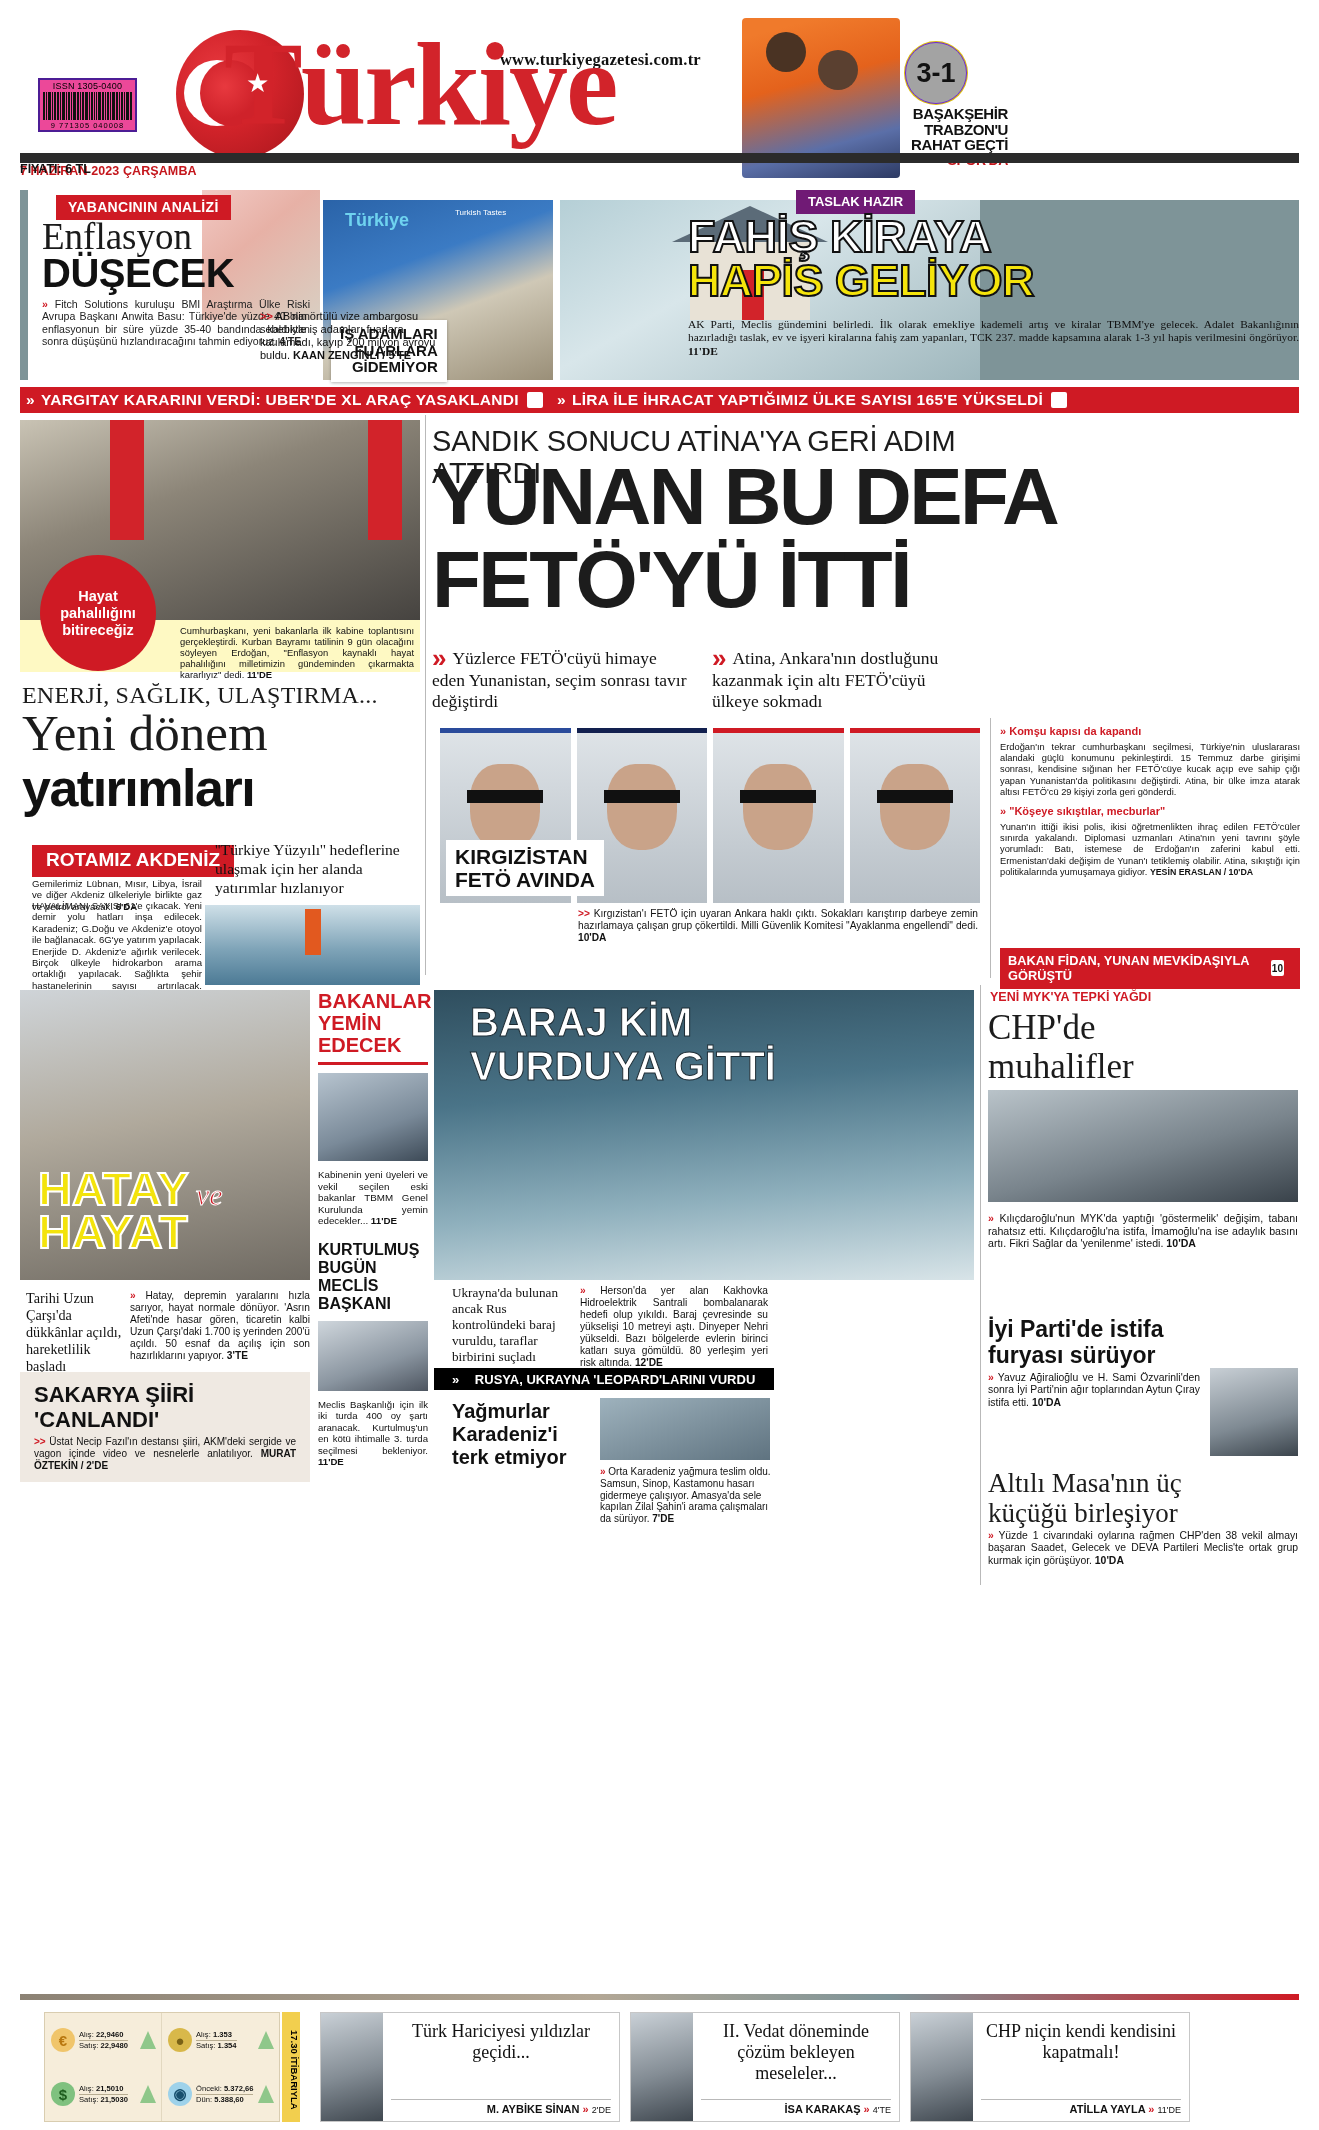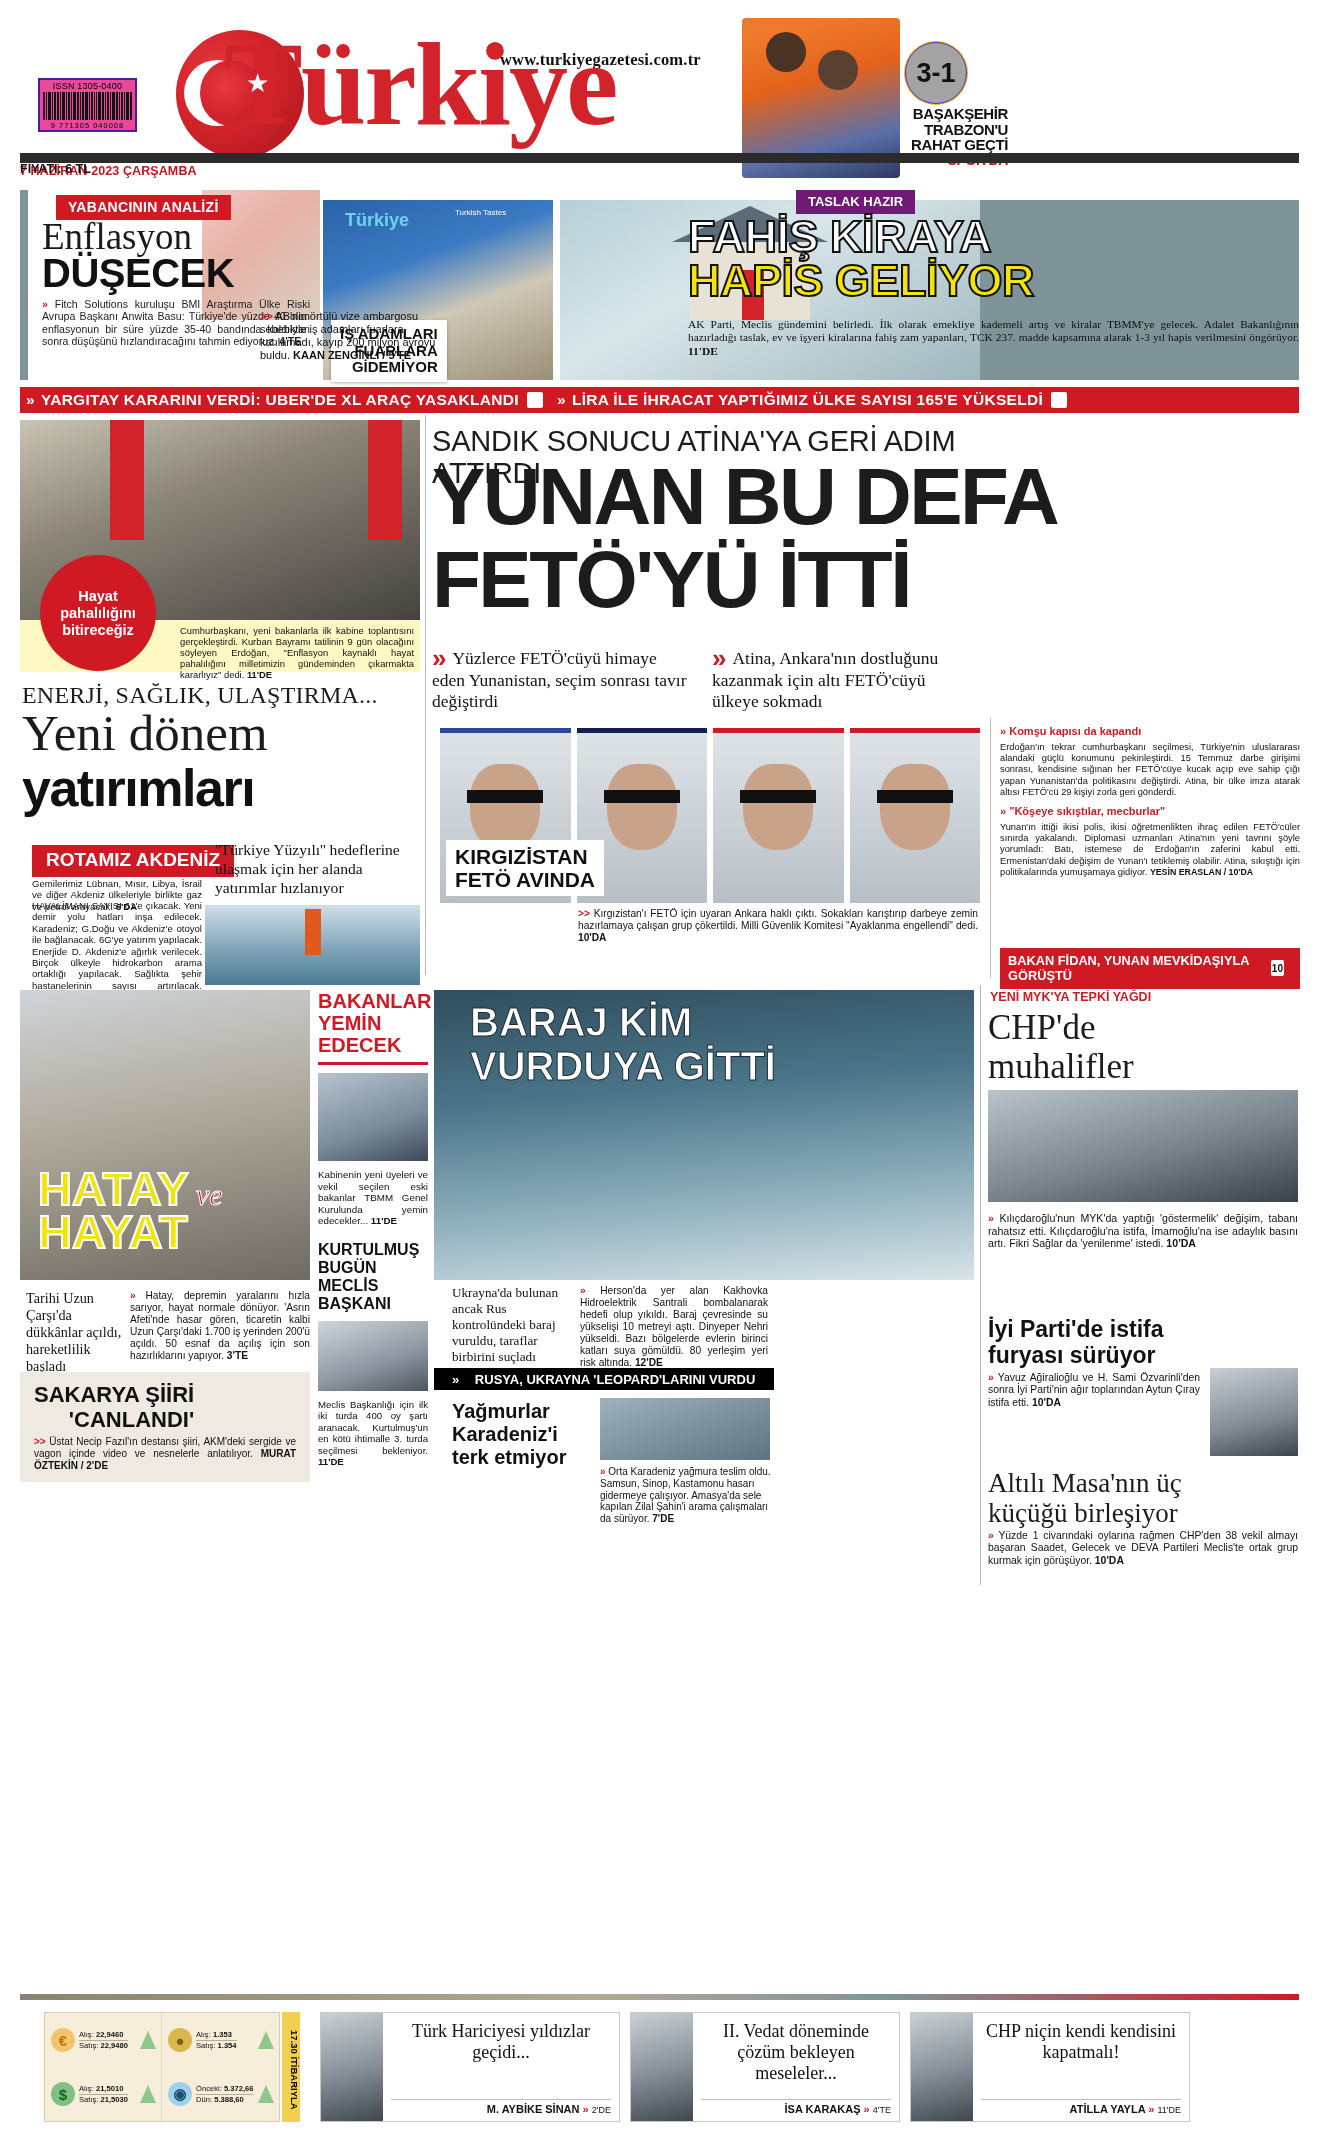--- a/index.html
+++ b/index.html
@@ -167,21 +167,21 @@
   }
 
   
   .hatay-img { position:absolute; left:20px; top:990px; width:290px; height:290px; background:linear-gradient(170deg,#cfd4d8 0%, #b0a99c 45%, #6f6a62 100%); }
   .hatay1 { position:absolute; left:38px; top:1165px; font-family:"Liberation Sans",sans-serif; font-weight:bold; font-size:47px; line-height:48px; color:#f3e30c; -webkit-text-stroke:2px #fff; }
   .hatayve { position:absolute; left:196px; top:1178px; font-family:"Liberation Serif",serif; font-style:italic; font-size:30px; color:#cf1a24; -webkit-text-stroke:1px #fff;}
   .hatay2 { position:absolute; left:38px; top:1208px; font-family:"Liberation Sans",sans-serif; font-weight:bold; font-size:47px; line-height:48px; color:#f3e30c; -webkit-text-stroke:2px #fff; }
   .tarihi { position:absolute; left:26px; top:1290px; width:100px; font-family:"Liberation Serif",serif; font-size:14.2px; line-height:17px; color:#111; }
   .hatay-body { position:absolute; left:130px; top:1290px; width:180px; font-family:"Liberation Sans",sans-serif; font-size:10.2px; line-height:12px; color:#111; text-align:justify;}
   .sakarya-box { position:absolute; left:20px; top:1372px; width:290px; height:110px; background:#efe9e2; }
-  .sak-h { position:absolute; left:34px; top:1382px; font-family:"Liberation Sans",sans-serif; font-weight:bold; font-size:22px; line-height:25px; color:#111;text-align:right; }
+  .sak-h { position:absolute; left:34px; top:1382px; font-family:"Liberation Sans",sans-serif; font-weight:bold; font-size:22px; line-height:25px; color:#111; }
   .sak-body { position:absolute; left:34px; top:1436px; width:262px; font-family:"Liberation Sans",sans-serif; font-size:10px; line-height:11.8px; color:#111; text-align:justify; }
 
   .bakanlar-col { position:absolute; left:318px; top:990px; width:110px; }
   .bak-title { font-family:"Liberation Sans",sans-serif; font-weight:bold; font-size:20px; line-height:22px; color:#cf1a24; }
   .bak-line { width:100%; height:3px; background:#cf1a24; margin:6px 0 8px; }
   .bak-strip { width:100%; height:88px; background:linear-gradient(160deg,#b7c4cf 0%,#7a8a99 60%,#3d4a57 100%); margin-bottom:8px;}
   .bak-body { font-family:"Liberation Sans",sans-serif; font-size:9.8px; line-height:11.6px; color:#111; text-align:justify; }
   .kurt-title { font-family:"Liberation Sans",sans-serif; font-weight:bold; font-size:16px; line-height:18px; color:#111; margin-top:14px; }
   .kurt-img { width:100%; height:70px; background:linear-gradient(160deg,#cfd6dc 0%,#8a95a0 60%,#4d5560 100%); margin:8px 0; }
   .kurt-body { font-family:"Liberation Sans",sans-serif; font-size:9.6px; line-height:11.4px; color:#111; text-align:justify; }

